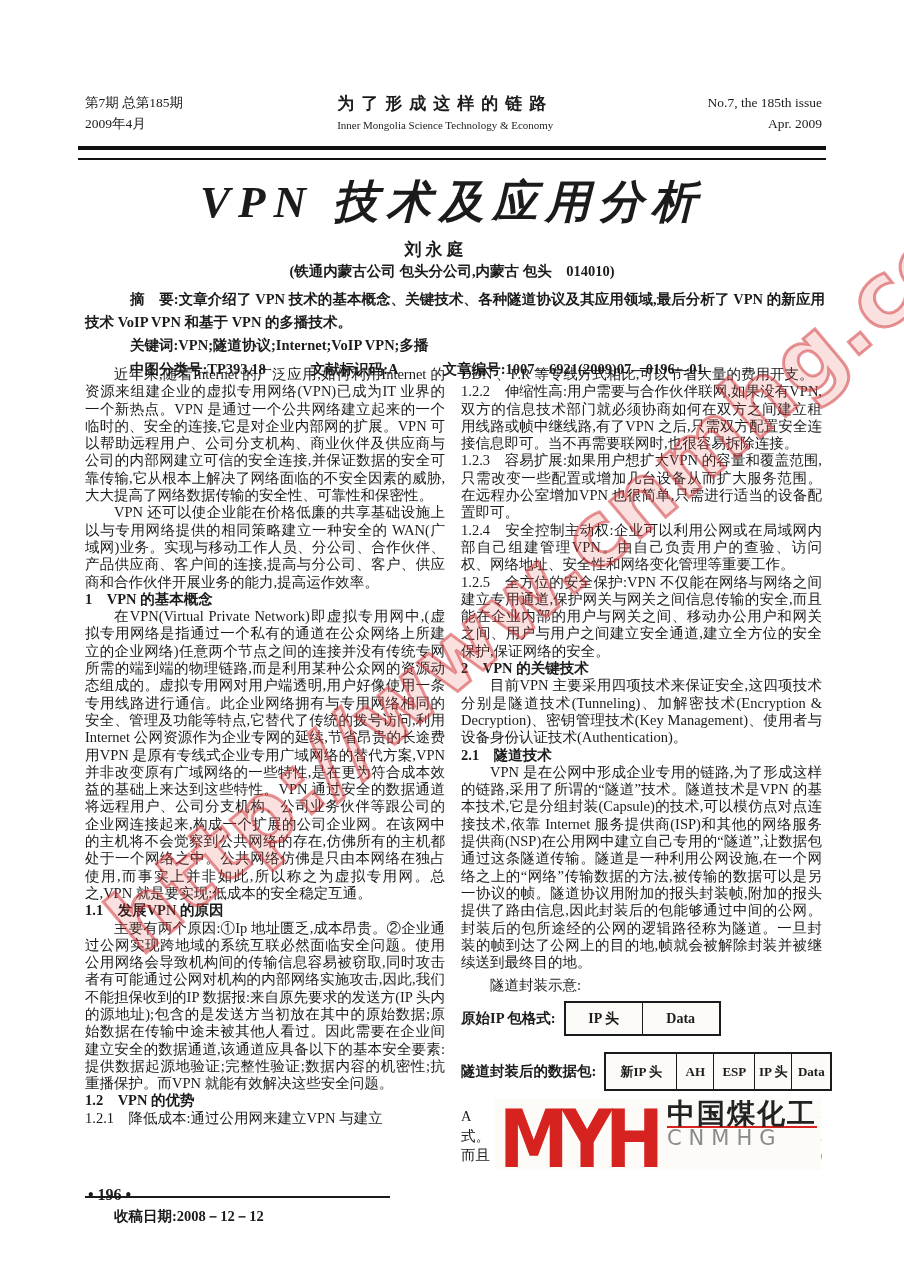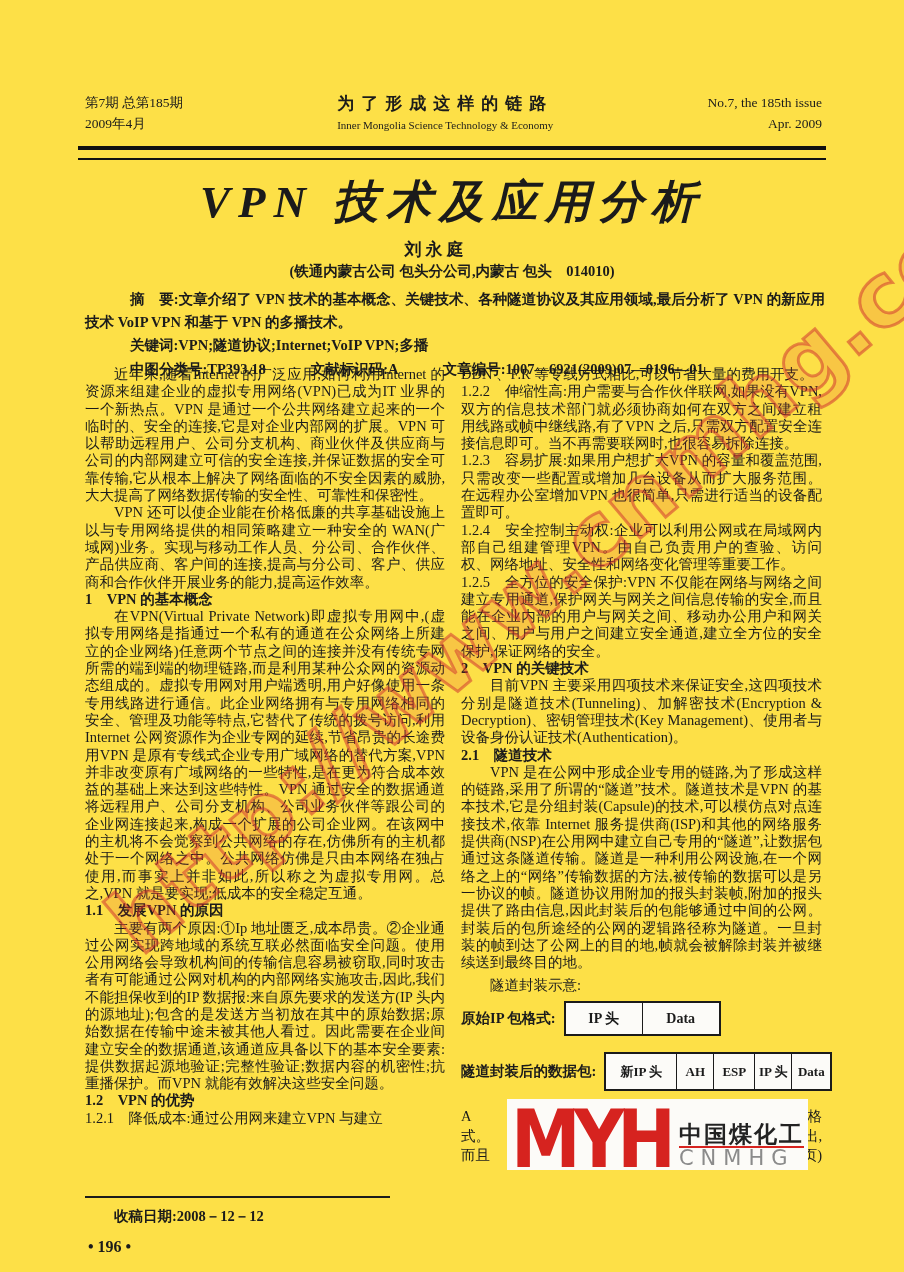--- a/index.html
+++ b/index.html
@@ -1,16 +1,16 @@
 <!DOCTYPE html>
 <html><head>
 <meta charset="utf-8">
 <style>
   html,body{margin:0;padding:0;background:#e8e6e2;}
-  .page{position:relative;width:904px;height:1272px;margin:0 auto;background:#fde047;
+  .page{position:relative;width:904px;height:1272px;margin:0 auto;background:#ffffff;
         font-family:"Liberation Serif","DejaVu Serif",serif;color:#1b1b1b;overflow:hidden;}
   
   .hdr{position:absolute;left:85px;top:92px;width:737px;display:flex;justify-content:space-between;align-items:flex-start;}
   .hdr .l{font-size:13.5px;line-height:21px;}
   .hdr .c{text-align:center;}
   .hdr .c .cn{font-size:17px;font-weight:bold;letter-spacing:7px;}
   .hdr .c .en{font-size:11px;margin-top:4px;}
   .hdr .r{font-size:13.5px;line-height:21px;text-align:right;}
   .rule{position:absolute;left:78px;top:146px;width:748px;height:8px;
         border-top:4px solid #111;border-bottom:2.5px solid #111;}
@@ -43,32 +43,32 @@
   .t1 .cell:nth-child(2){width:76px;}
   .t2 .cell{font-size:13px;padding:9px 0;}
   .t2 .cell:nth-child(1){width:70px;}
   .t2 .cell:nth-child(2){width:36px;}
   .t2 .cell:nth-child(3){width:40px;}
   .t2 .cell:nth-child(4){width:36px;}
   .t2 .cell:nth-child(5){width:38px;}
   
   .cont{position:relative;margin-top:10px;height:100px;}
   .frag-row{display:flex;justify-content:space-between;line-height:19.5px;font-size:14.5px;}
-  .logo{position:absolute;left:34px;top:-8px;display:flex;align-items:flex-end;background:#fcfbf8;padding:2px 4px;z-index:3;margin-left:12px;}
+  .logo{position:absolute;left:34px;top:-8px;display:flex;align-items:flex-start;background:#fcfbf8;padding:2px 4px;z-index:3;}
   .logo-mark{font-family:"DejaVu Sans",sans-serif;font-size:70px;font-weight:800;color:#d6231f;
              letter-spacing:-7px;line-height:0.95;transform:scaleY(1.15);transform-origin:top;margin-right:10px;}
   .logo-txt{padding-top:4px;}
-  .logo-cn{font-size:23px;letter-spacing:2px;color:#222;font-weight:600;}
+  .logo-cn{font-size:28px;letter-spacing:2px;color:#222;font-weight:600;}
   .logo-div{height:0;border-top:2.5px solid #d6231f;margin:3px 0 2px;}
   .logo-en{font-family:"DejaVu Sans",sans-serif;font-size:21px;letter-spacing:7px;color:#8b8b8b;}
   
   .lfoot{position:absolute;left:85px;top:1196px;width:361px;z-index:2;}
   .lfoot .frule{border-top:2px solid #1b1b1b;width:305px;}
   .lfoot .recv{margin-top:9px;text-indent:2em;font-size:14.5px;font-weight:bold;}
-  .pagenum{position:absolute;left:88px;top:1238px;font-size:16px;font-weight:600;z-index:2;}
+  .pagenum{position:absolute;left:88px;top:1186px;font-size:16px;font-weight:600;z-index:2;}
   
   .watermark{position:absolute;left:18px;top:600px;width:880px;text-align:center;
              transform:rotate(-40deg);font-family:"DejaVu Sans",sans-serif;font-size:88px;font-weight:bold;
              color:rgba(222,60,58,0.16);-webkit-text-stroke:3px rgba(205,42,45,0.50);
              letter-spacing:1px;pointer-events:none;z-index:4;white-space:nowrap;}
 </style>
 </head>
 <body>
 
 <div class="page">

